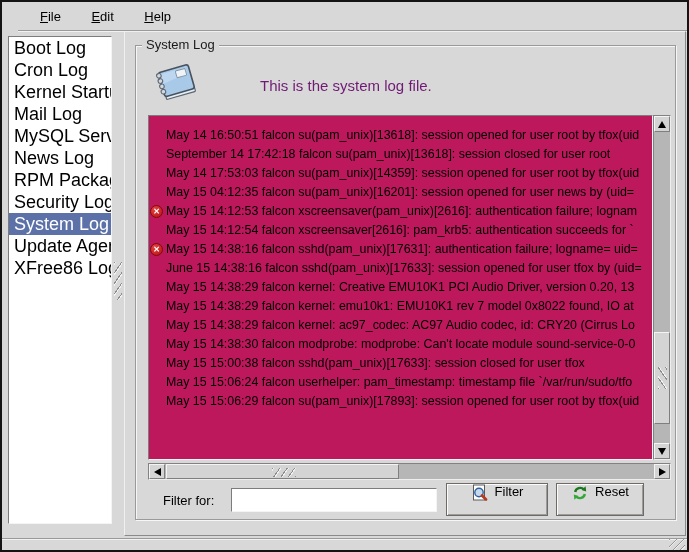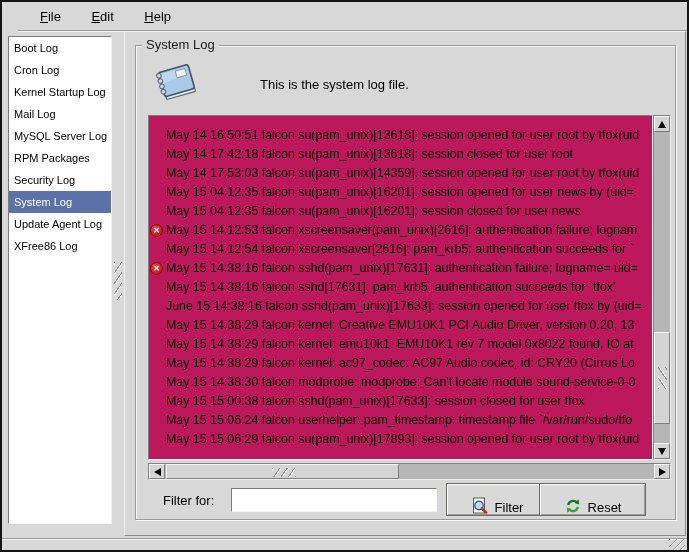--- a/index.html
+++ b/index.html
@@ -11,34 +11,34 @@
   
   #menubar{position:absolute;left:16px;top:0;width:100%;height:29px;background:#d8d8d8;
     border-bottom:1px solid #9a9a9a;box-shadow:0 1px 0 #f2f2f2;}
   .menu-item{display:inline-block;margin-top:5px;padding:2px 6px;font-size:13px;color:#000;cursor:default;}
   .menu-item:first-child{margin-left:16px;}
   .menu-item + .menu-item{margin-left:14px;}
   .menu-item::first-letter{text-decoration:underline;}
   
   #sidebar{position:absolute;left:6px;top:34px;width:104px;height:488px;background:#fff;
     border:1px solid;border-color:#7c7c7c #f4f4f4 #f4f4f4 #7c7c7c;overflow:hidden;}
-  .side-item{height:22px;line-height:22px;padding-left:5px;font-size:11px;color:#000;white-space:nowrap;overflow:hidden;}
+  .side-item{height:22px;line-height:22px;padding-left:5px;font-size:18px;color:#000;white-space:nowrap;overflow:hidden;}
   .side-item.selected{background:#5c71a8;color:#fff;}
   
   #paned-grip{position:absolute;left:112px;top:260px;width:8px;height:38px;
     background:repeating-linear-gradient(125deg,#8e8e8e 0,#8e8e8e 1px,#f2f2f2 1px,#f2f2f2 2px,transparent 2px,transparent 6px);}
   
   #main-panel{position:absolute;left:122px;top:29px;width:562px;height:505px;background:#d8d8d8;
     border-left:1px solid #f0f0f0;border-top:1px solid #f0f0f0;border-right:1px solid #8a8a8a;border-bottom:1px solid #8a8a8a;}
   #groupbox{position:absolute;left:10px;top:13px;width:541px;height:475px;
     border:1px solid #9a9a9a;box-shadow:inset 1px 1px 0 #f6f6f6, 1px 1px 0 #f6f6f6;}
   #frame-title{position:absolute;top:-9px;left:6px;background:#d8d8d8;padding:0 4px;font-size:13px;color:#1a1a1a;}
   
   #book-icon{position:absolute;left:12px;top:11px;width:52px;height:52px;}
-  #description{position:absolute;left:124px;top:31px;font-size:13px;color:#000000;}
+  #description{position:absolute;left:124px;top:31px;font-size:15px;color:#701a75;}
   
   #scrollwin{position:absolute;left:12px;top:69px;width:523px;height:345px;}
   #logview{position:absolute;left:0;top:0;width:505px;height:345px;background:#be185d;
     border:1px solid;border-color:#7c7c7c #f4f4f4 #f4f4f4 #7c7c7c;overflow:hidden;padding-top:10px;}
   .log-row{position:relative;height:19px;line-height:19px;padding-left:17px;font-size:12.4px;
     color:#000;white-space:nowrap;overflow:hidden;}
   .errico{position:absolute;left:1px;top:3px;width:13px;height:13px;border-radius:50%;
     background:radial-gradient(circle at 35% 30%,#e64545,#b80d0d);border:1px solid #7d0b0b;
     color:#fff;font-size:8px;font-weight:bold;display:flex;align-items:center;justify-content:center;line-height:1;}
   
@@ -59,23 +59,23 @@
   #hthumb{position:absolute;left:17px;top:0px;width:233px;height:15px;background:#d4d4d4;
     border:1px solid;border-color:#f4f4f4 #7f7f7f #7f7f7f #f4f4f4;}
   .hgrip{position:absolute;left:105px;top:3px;width:24px;height:9px;
     background:repeating-linear-gradient(125deg,#8e8e8e 0,#8e8e8e 1px,#f0f0f0 1px,#f0f0f0 2px,transparent 2px,transparent 6px);}
   
   #filter-label{position:absolute;left:27px;top:447px;font-size:13px;color:#000;text-align:center;}
   #filter-input{position:absolute;left:95px;top:442px;width:206px;height:24px;background:#fff;
     border:1px solid;border-color:#7c7c7c #f4f4f4 #f4f4f4 #7c7c7c;font-size:13px;padding:0 4px;outline:none;}
   .btn{position:absolute;top:437px;height:33px;background:#d9d9d9;border:1px solid #6e6a66;
     box-shadow:inset 1px 1px 0 #fbfbfb, inset -1px -1px 0 #9c9c9c;
-    display:flex;align-items:flex-end;justify-content:center;gap:6px;font-size:13px;color:#000;cursor:default;}
+    display:flex;align-items:flex-start;justify-content:center;gap:6px;font-size:13px;color:#000;cursor:default;}
   #filter-btn{left:310px;width:102px;}
-  #reset-btn{left:403px;width:107px;}
+  #reset-btn{left:420px;width:88px;}
   .btn svg{flex:0 0 auto;}
   
   #statusbar{position:absolute;left:0;top:536px;width:100%;height:14px;background:#d8d8d8;
     border-top:1px solid #9a9a9a;box-shadow:0 1px 0 #f2f2f2 inset;}
   #corner-grip{position:absolute;right:2px;bottom:1px;width:16px;height:12px;
     background:repeating-linear-gradient(135deg,#979797 0,#979797 1px,#ededed 1px,#ededed 2px,transparent 2px,transparent 5px);}
 </style>
 </head>
 <body>
 
@@ -86,20 +86,21 @@
     <span class="menu-item">Edit</span>
     <span class="menu-item">Help</span>
   </div>
 
   <div id="sidebar">
     <div class="side-item">Boot Log</div>
     <div class="side-item">Cron Log</div>
     <div class="side-item">Kernel Startup Log</div>
     <div class="side-item">Mail Log</div>
     <div class="side-item">MySQL Server Log</div>
+    <div class="side-item">News Log</div>
     <div class="side-item">RPM Packages</div>
     <div class="side-item">Security Log</div>
     <div class="side-item selected">System Log</div>
     <div class="side-item">Update Agent Log</div>
     <div class="side-item">XFree86 Log</div>
   </div>
 
   <div id="paned-grip"></div>
 
   <div id="main-panel">
@@ -119,28 +120,26 @@
             <circle cx="14" cy="31.5" r="2.3"></circle>
           </g>
         </g>
       </svg>
 
       <span id="description">This is the system log file.</span>
 
       <div id="scrollwin">
         <div id="logview">
           <div class="log-row"><span>May 14 16:50:51 falcon su(pam_unix)[13618]: session opened for user root by tfox(uid</span></div>
-          <div class="log-row"><span>May 14 17:42:18 falcon su(pam_unix)[13618]: session closed for user root</span></div>
+          <div class="log-row"><span>September 14 17:42:18 falcon su(pam_unix)[13618]: session closed for user root</span></div>
           <div class="log-row"><span>May 14 17:53:03 falcon su(pam_unix)[14359]: session opened for user root by tfox(uid</span></div>
           <div class="log-row"><span>May 15 04:12:35 falcon su(pam_unix)[16201]: session opened for user news by (uid=</span></div>
-          <div class="log-row"><span>May 15 04:12:35 falcon su(pam_unix)[16201]: session closed for user news</span></div>
           <div class="log-row"><span class="errico">✕</span><span>May 15 14:12:53 falcon xscreensaver(pam_unix)[2616]: authentication failure; lognam</span></div>
           <div class="log-row"><span>May 15 14:12:54 falcon xscreensaver[2616]: pam_krb5: authentication succeeds for `</span></div>
           <div class="log-row"><span class="errico">✕</span><span>May 15 14:38:16 falcon sshd(pam_unix)[17631]: authentication failure; logname= uid=</span></div>
-          <div class="log-row"><span>May 15 14:38:16 falcon sshd[17631]: pam_krb5: authentication succeeds for `tfox'</span></div>
           <div class="log-row"><span>June 15 14:38:16 falcon sshd(pam_unix)[17633]: session opened for user tfox by (uid=</span></div>
           <div class="log-row"><span>May 15 14:38:29 falcon kernel: Creative EMU10K1 PCI Audio Driver, version 0.20, 13</span></div>
           <div class="log-row"><span>May 15 14:38:29 falcon kernel: emu10k1: EMU10K1 rev 7 model 0x8022 found, IO at</span></div>
           <div class="log-row"><span>May 15 14:38:29 falcon kernel: ac97_codec: AC97 Audio codec, id: CRY20 (Cirrus Lo</span></div>
           <div class="log-row"><span>May 15 14:38:30 falcon modprobe: modprobe: Can't locate module sound-service-0-0</span></div>
           <div class="log-row"><span>May 15 15:00:38 falcon sshd(pam_unix)[17633]: session closed for user tfox</span></div>
           <div class="log-row"><span>May 15 15:06:24 falcon userhelper: pam_timestamp: timestamp file `/var/run/sudo/tfo</span></div>
           <div class="log-row"><span>May 15 15:06:29 falcon su(pam_unix)[17893]: session opened for user root by tfox(uid</span></div>
         </div>
 

